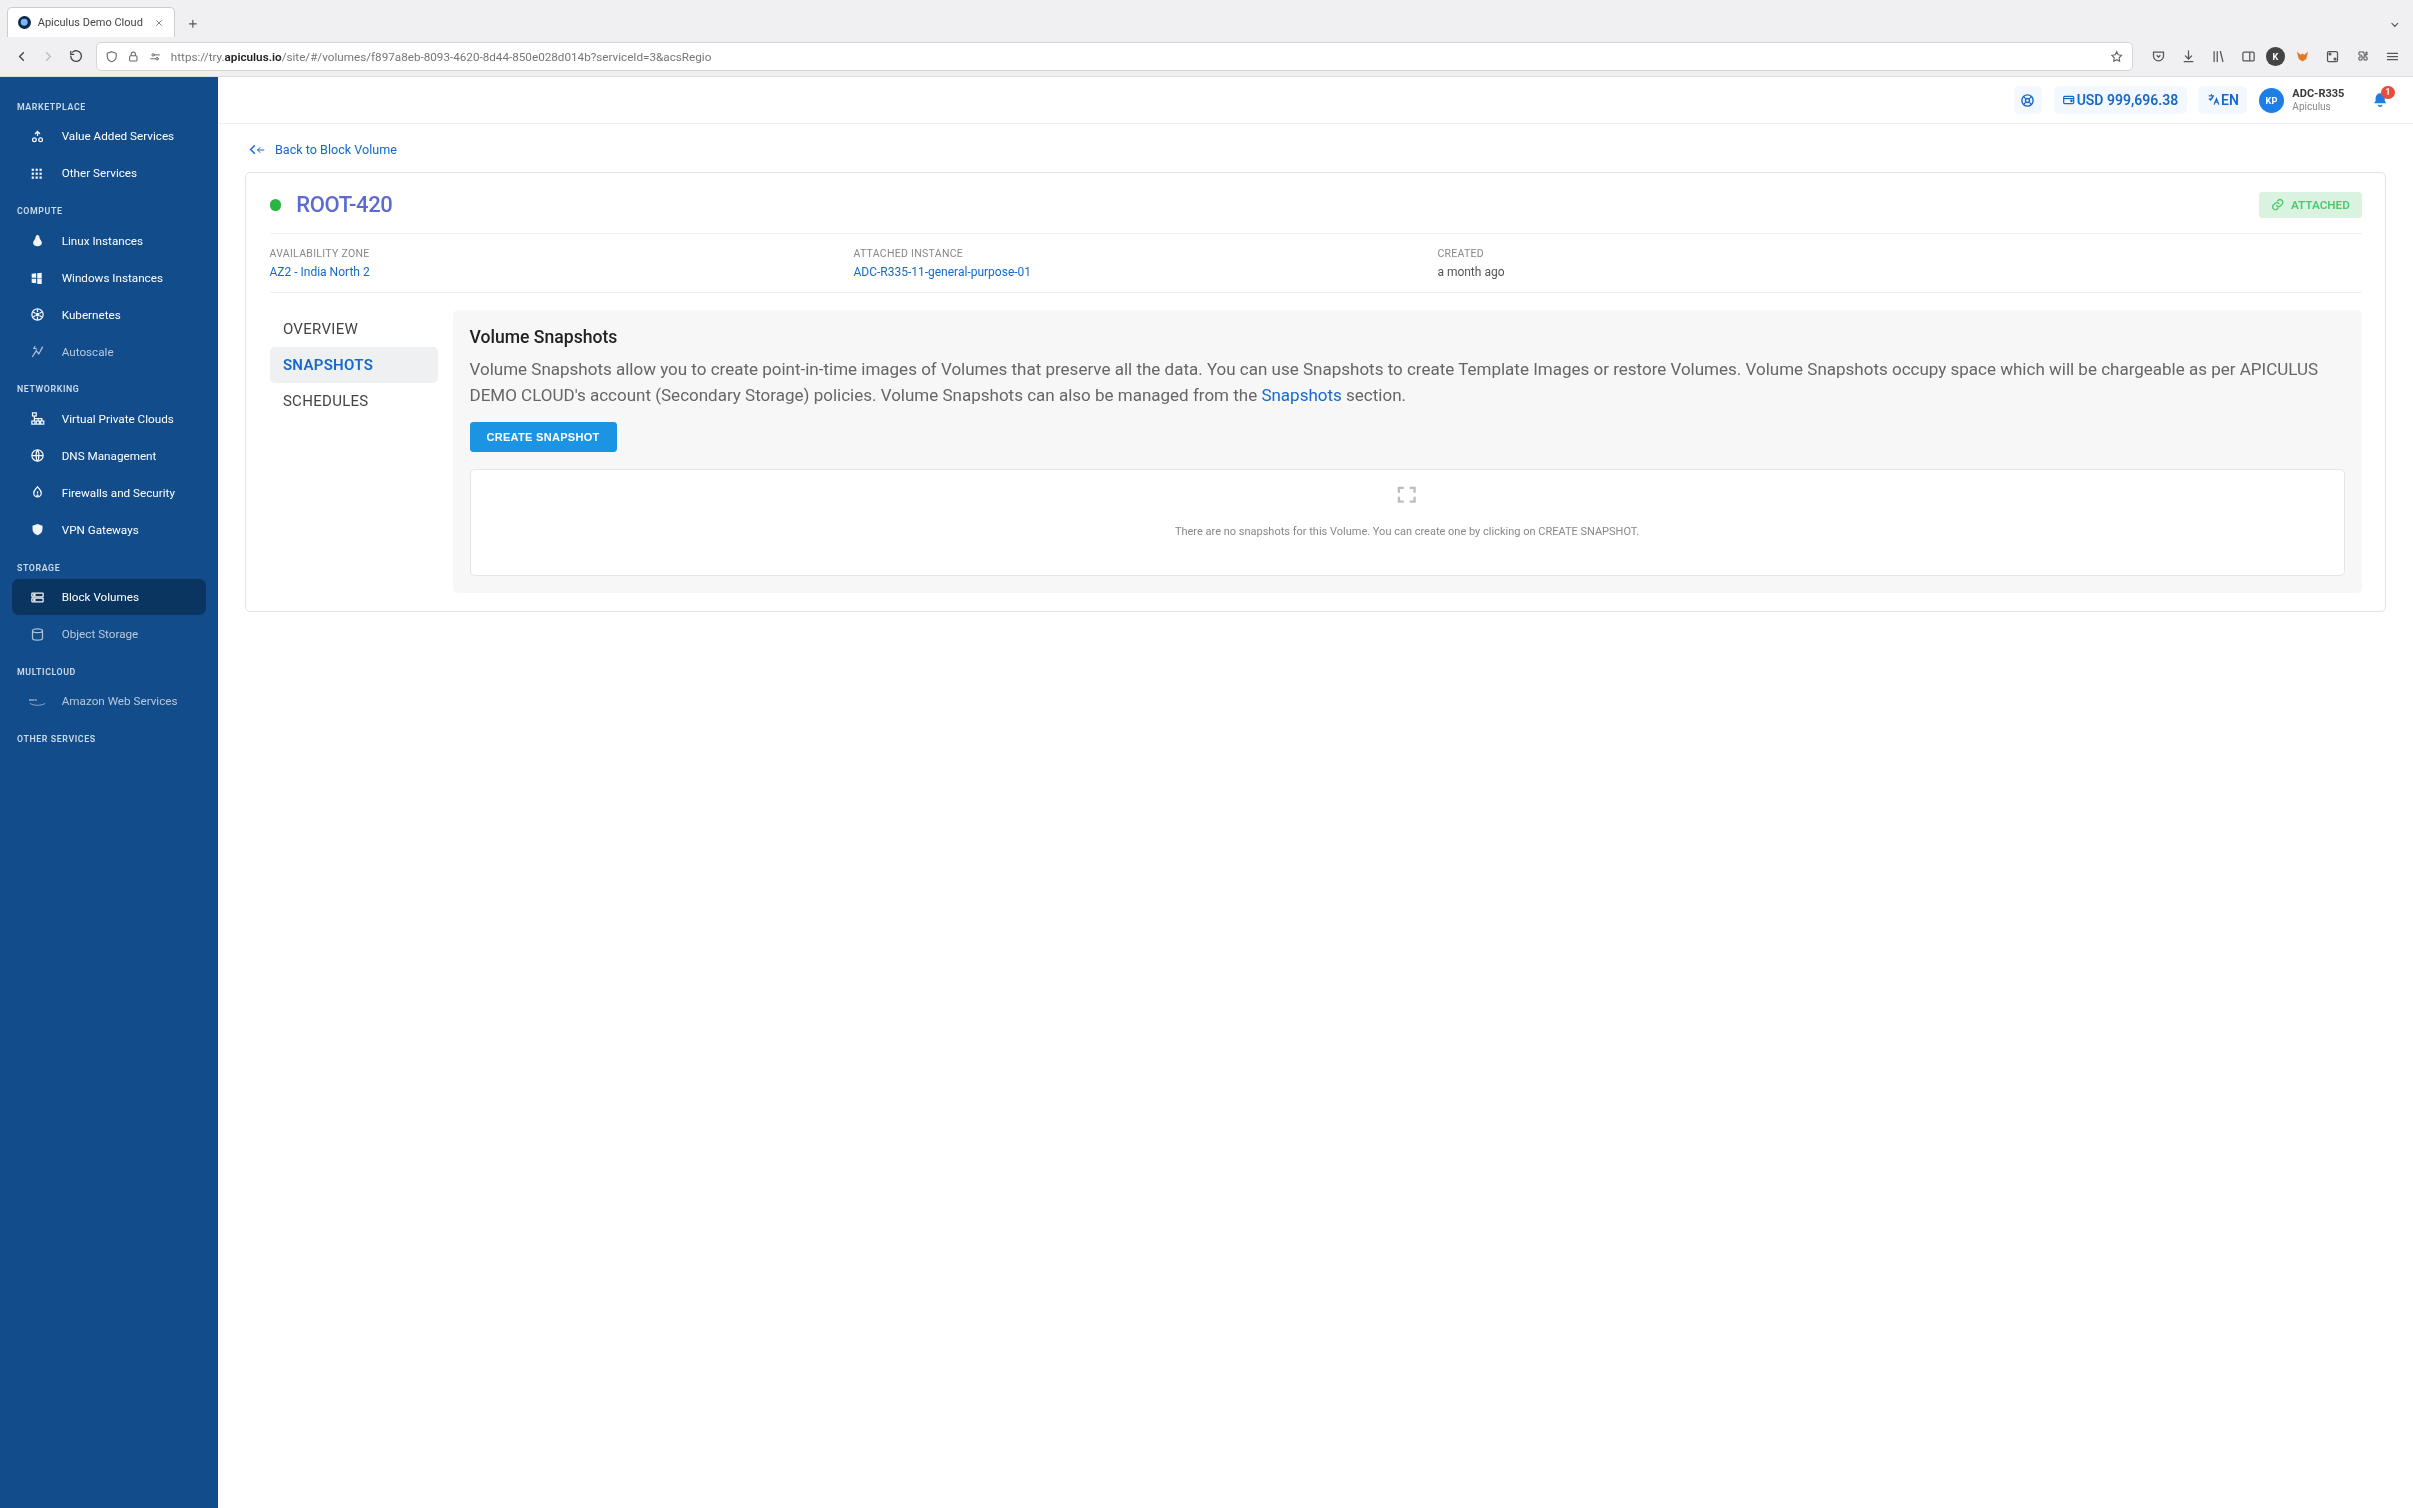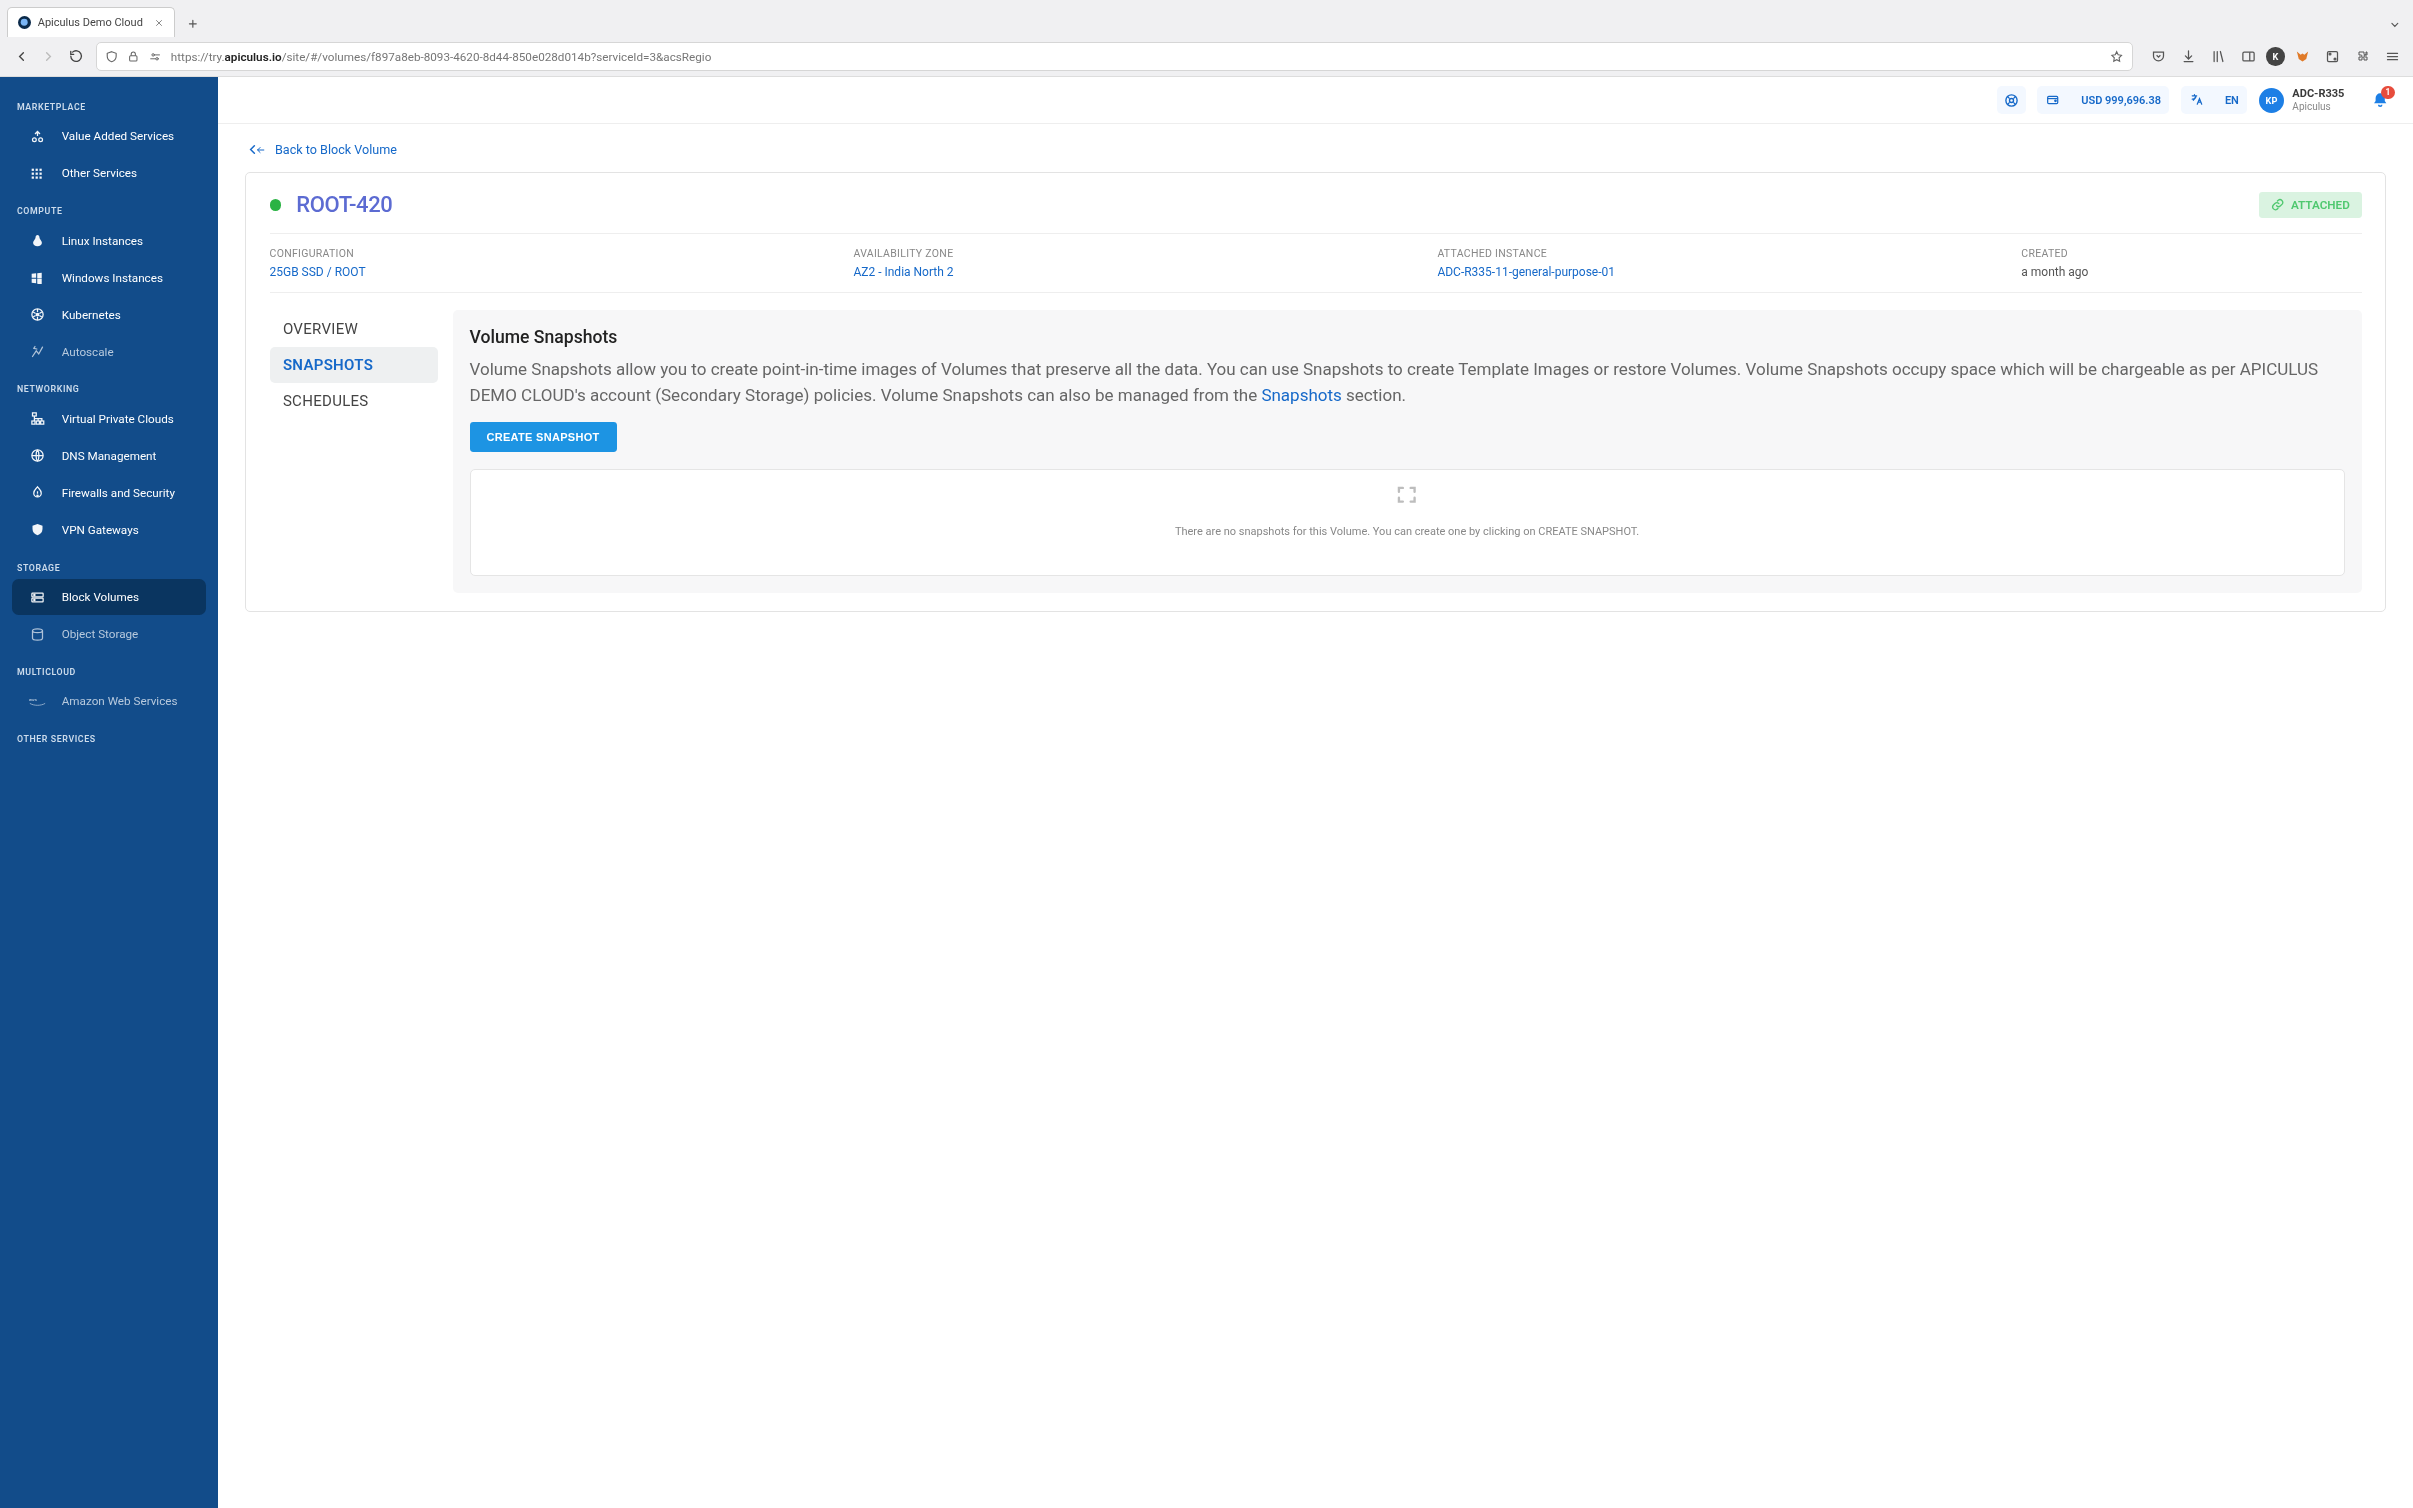--- a/index.html
+++ b/index.html
@@ -51,21 +51,21 @@
   .page{flex:1;display:flex;overflow:hidden;background:#fff}
   .sidebar{width:218px;background:var(--sidebar);color:var(--sidebar-text);overflow:auto;padding:10px 0 34px}
   .sidebar h6{margin:15px 17px 6.7px;font-size:8.8px;letter-spacing:0.6px;color:#cddcec;font-weight:600}
   .nav-item{display:flex;align-items:center;gap:16px;padding:9.2px 17px;border-radius:6.7px;margin:1.7px 11.7px;cursor:pointer;color:var(--sidebar-text)}
   .nav-item .icn{width:17px;height:17px;display:flex;align-items:center;justify-content:center;opacity:.95}
   .nav-item.disabled{color:var(--sidebar-text-muted);cursor:default}
   .nav-item.active{background:var(--sidebar-active)}
 
   .main{flex:1;overflow:auto;background:#fff}
   .topbar{display:flex;align-items:center;justify-content:flex-end;height:47px;padding:0 23.5px;border-bottom:0.8px solid #eee;gap:11.7px}
-  .chip{display:flex;align-items:center;gap:22px;height:28.5px;padding:0 8.4px;border-radius:5px;background:#f3f8ff;color:var(--blue);font-weight:600;font-size:11px}
+  .chip{display:flex;align-items:center;gap:1px;height:28.5px;padding:0 8.4px;border-radius:5px;background:#f3f8ff;color:var(--blue);font-weight:600;font-size:14px}
   .chip.icon-only{padding:0 6.7px}
   .user{display:flex;align-items:center;gap:8.4px}
   .avatar{width:25px;height:25px;border-radius:50%;background:#1d7fe5;color:#fff;display:flex;align-items:center;justify-content:center;font-weight:700;font-size:9.2px}
   .userinfo{display:flex;flex-direction:column;line-height:1.15}
   .userinfo .name{font-weight:700;font-size:11px;color:#3a3a3a}
   .userinfo .org{font-size:10px;color:var(--gray-500)}
   .bell{position:relative;color:#1d7fe5;margin-left:15px}
   .bell .badge{position:absolute;top:-5px;right:-5px;min-width:13.4px;height:13.4px;padding:0 3.4px;border-radius:8.4px;background:var(--red);color:#fff;font-size:8.4px;font-weight:700;display:flex;align-items:center;justify-content:center}
 
   .content{padding:18.4px 27px 34px}
@@ -431,24 +431,20 @@
             <div class="attached">
               <svg width="13.4" height="13.4" viewBox="0 0 24 24" fill="none" stroke="currentColor" stroke-width="2.4" stroke-linecap="round">
                   <path d="M10 14a5 5 0 0 0 7 0l3-3a5 5 0 0 0-7-7l-1.5 1.5"></path>
                   <path d="M14 10a5 5 0 0 0-7 0l-3 3a5 5 0 0 0 7 7l1.5-1.5"></path>
                 </svg>
               <span>ATTACHED</span>
             </div>
           </div>
 
           <div class="meta">
-            <div>
-              <div class="meta-label">CONFIGURATION</div>
-              <div class="meta-val">25GB SSD / ROOT</div>
-            </div>
             <div>
               <div class="meta-label">AVAILABILITY ZONE</div>
               <div class="meta-val">AZ2 - India North 2</div>
             </div>
             <div>
               <div class="meta-label">ATTACHED INSTANCE</div>
               <div class="meta-val">ADC-R335-11-general-purpose-01</div>
             </div>
             <div>
               <div class="meta-label">CREATED</div>

